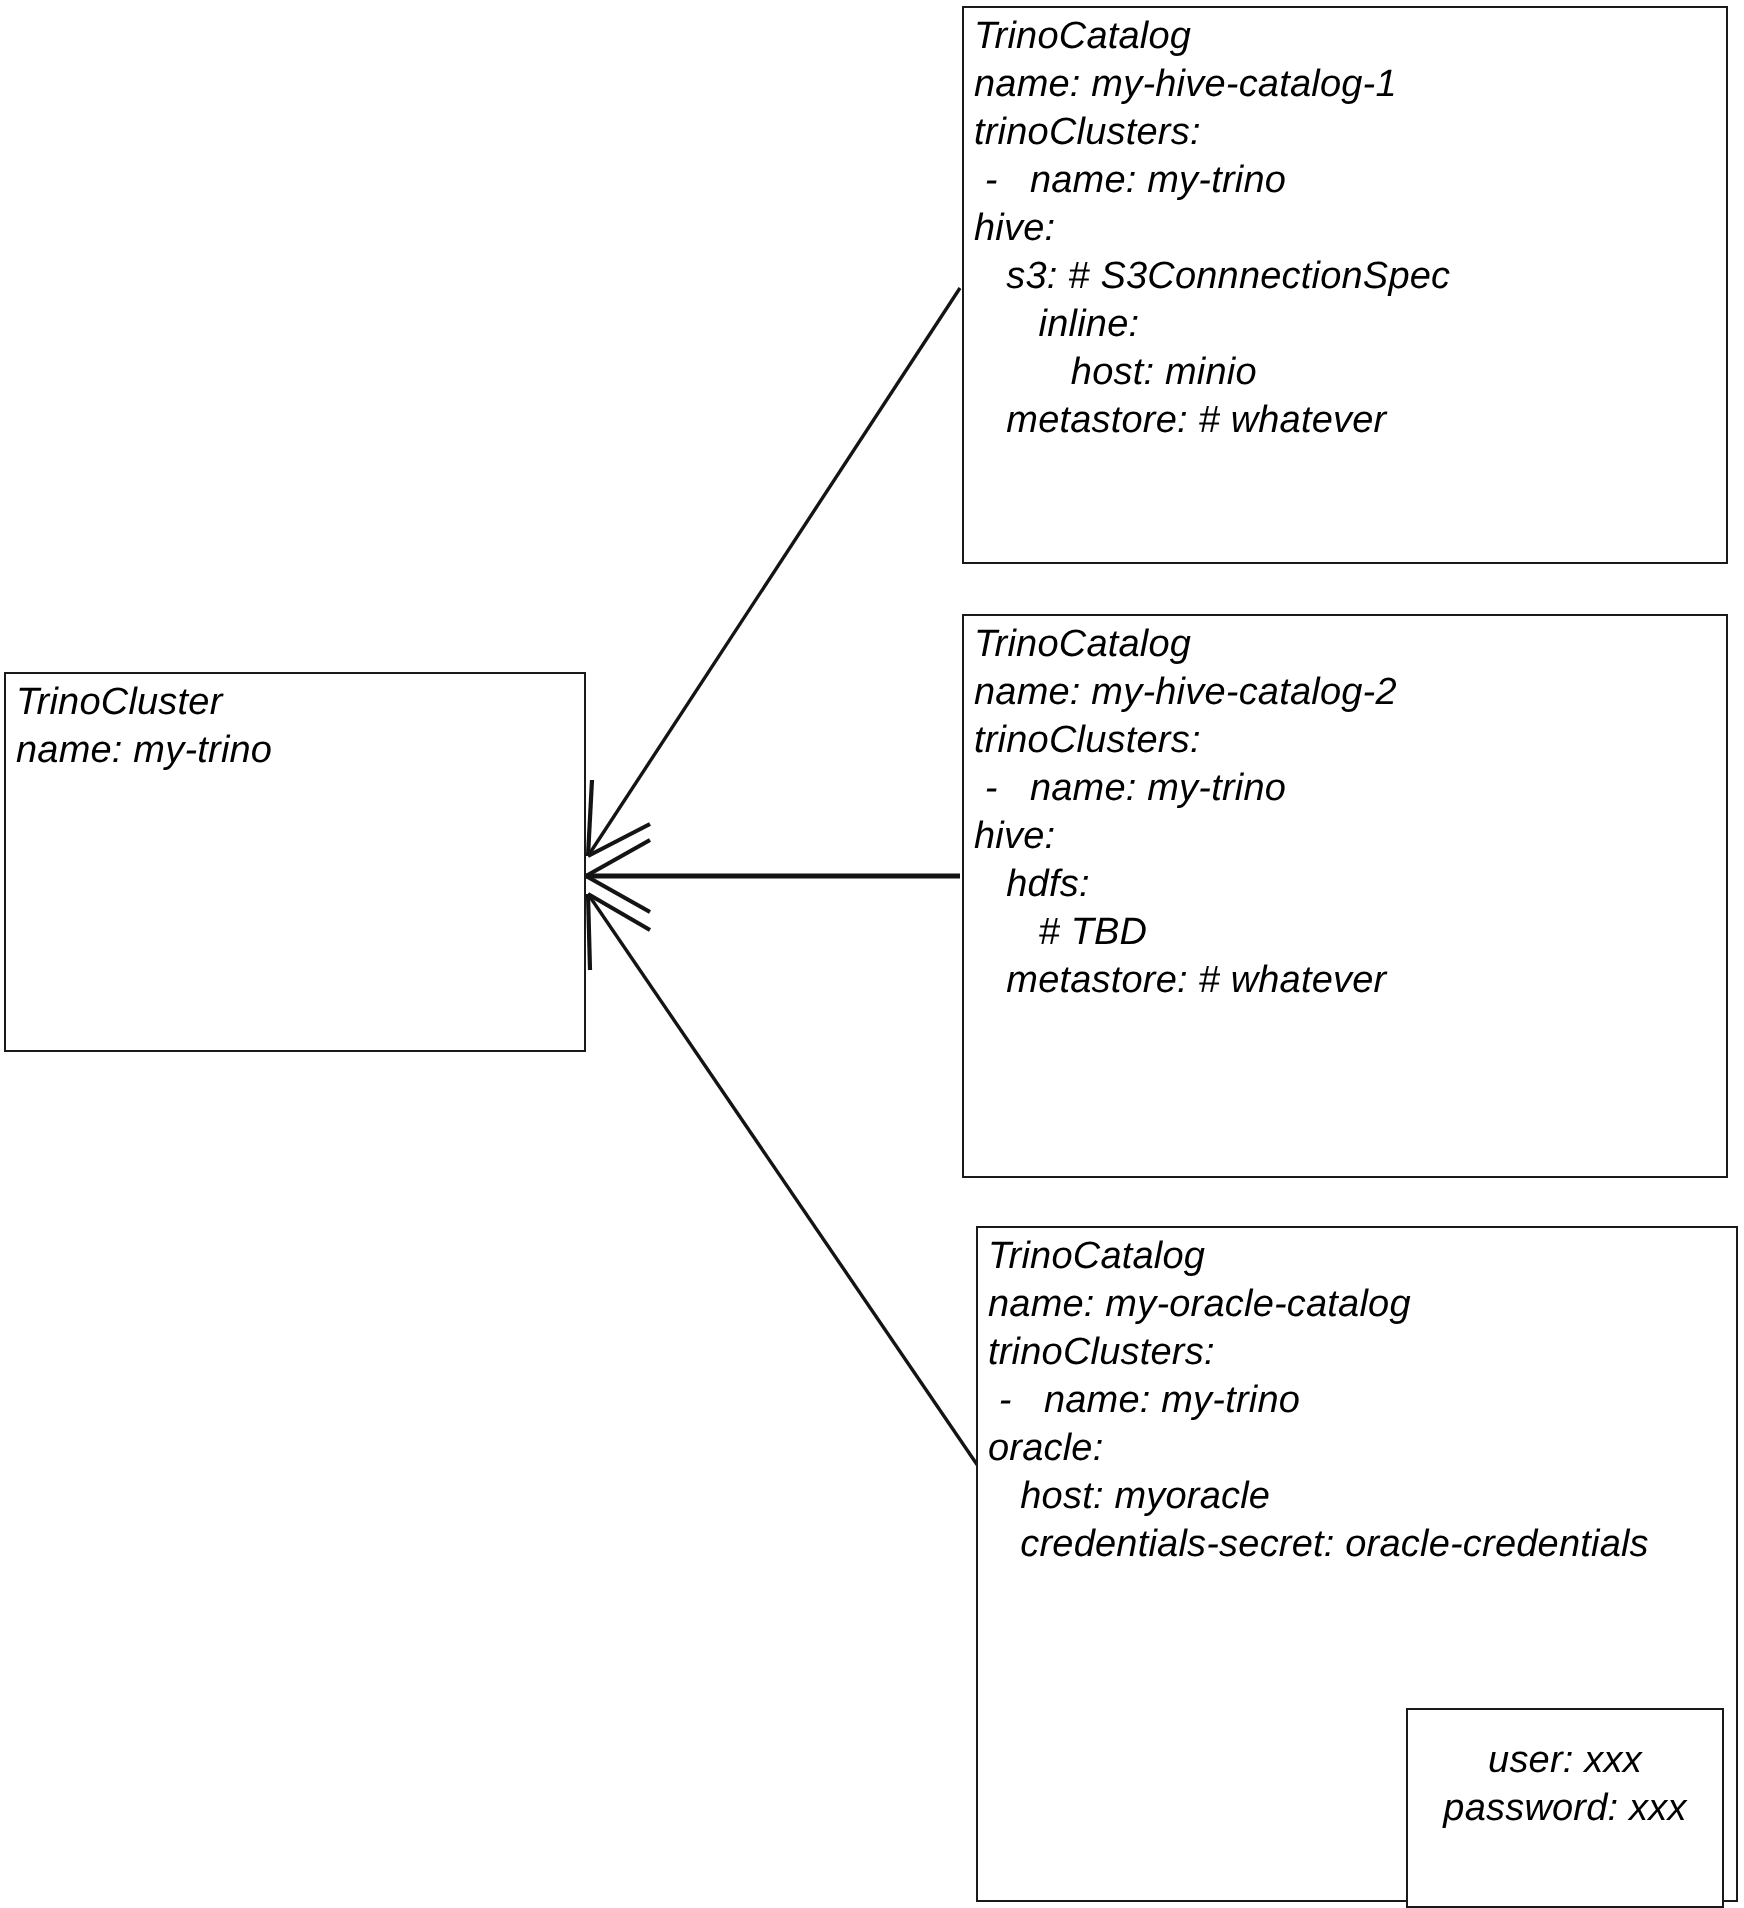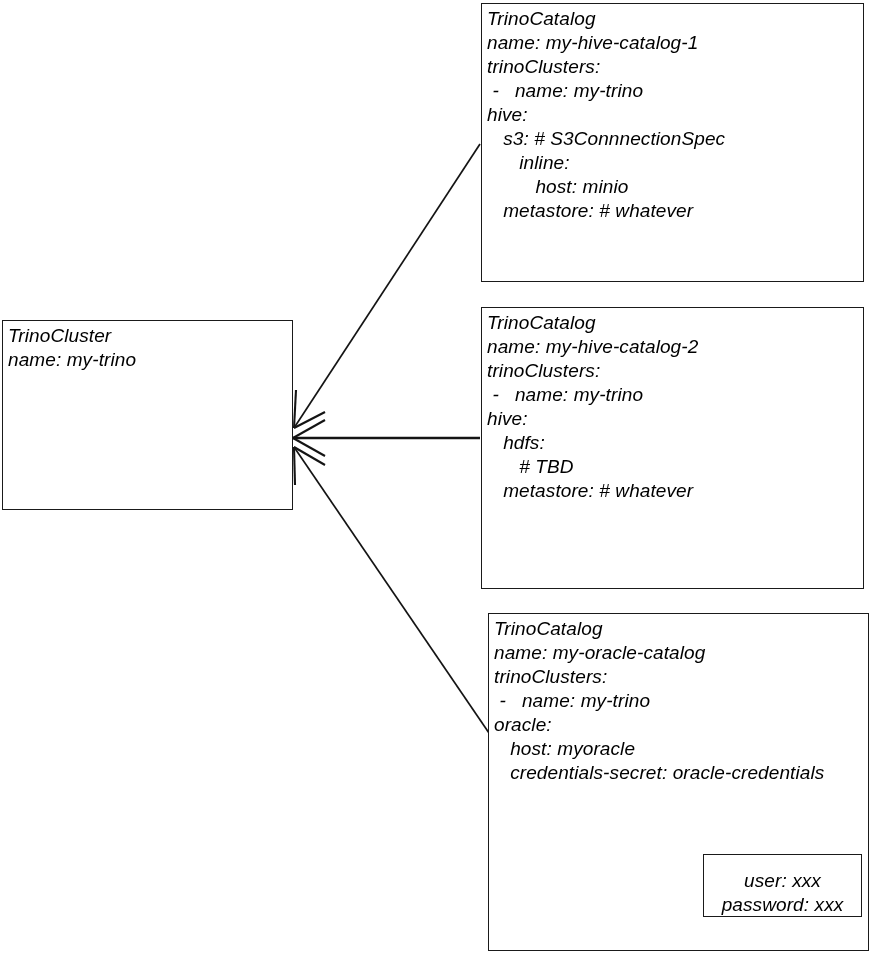--- a/index.html
+++ b/index.html
@@ -32,33 +32,33 @@
     top: 3px;
     right: 2px;
     font-size: 19px;
     line-height: 24px;
     white-space: pre;
     letter-spacing: 0.1px;
   }
 
   
   #node-trinocluster {
-    left: 2px;  top: 320px;  width: 291px;  height: 190px;
+    left: 2px;  top: 336px;  width: 291px;  height: 190px;
   }
   #node-catalog-hive1 {
     left: 481px; top: 3px;   width: 383px;  height: 279px;
   }
   #node-catalog-hive2 {
     left: 481px; top: 307px; width: 383px;  height: 282px;
   }
   #node-catalog-oracle {
     left: 488px; top: 613px; width: 381px;  height: 338px;
   }
   #node-credentials {
-    left: 702px; top: 853px; width: 159px;  height: 63px;
+    left: 702px; top: 853px; width: 159px;  height: 100px;
   }
   #node-credentials .node-text {
     left: 0;
     right: 0;
     top: 14px;
     text-align: center;
   }
 
   
   #connectors {

